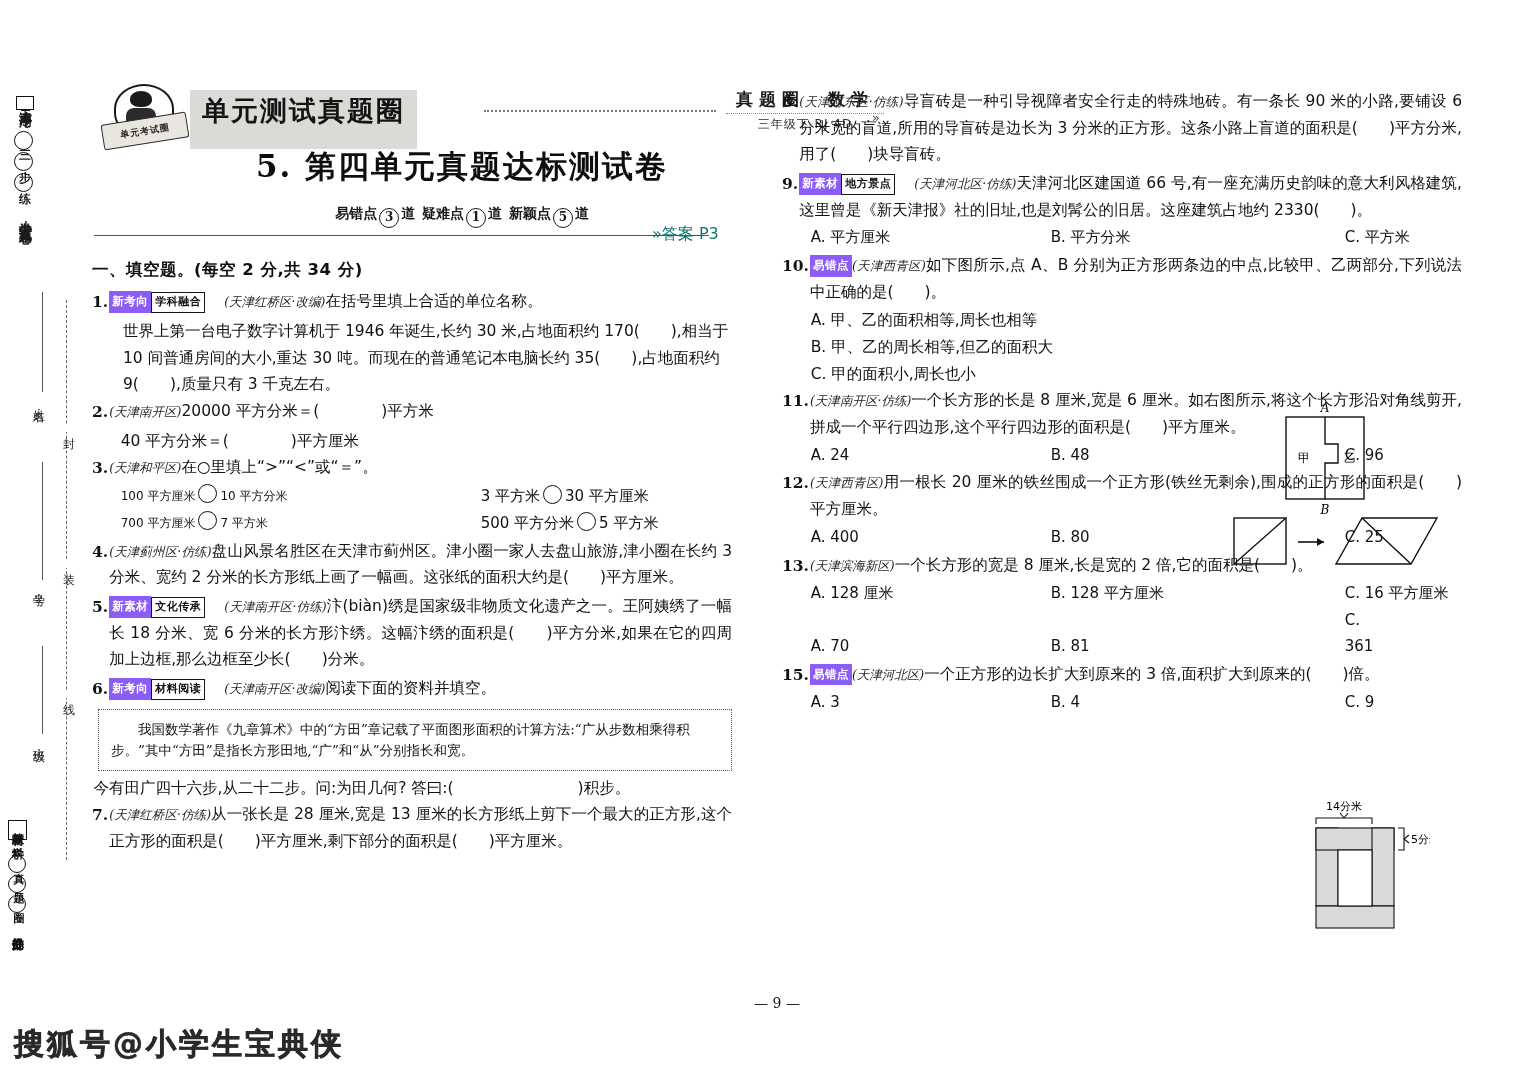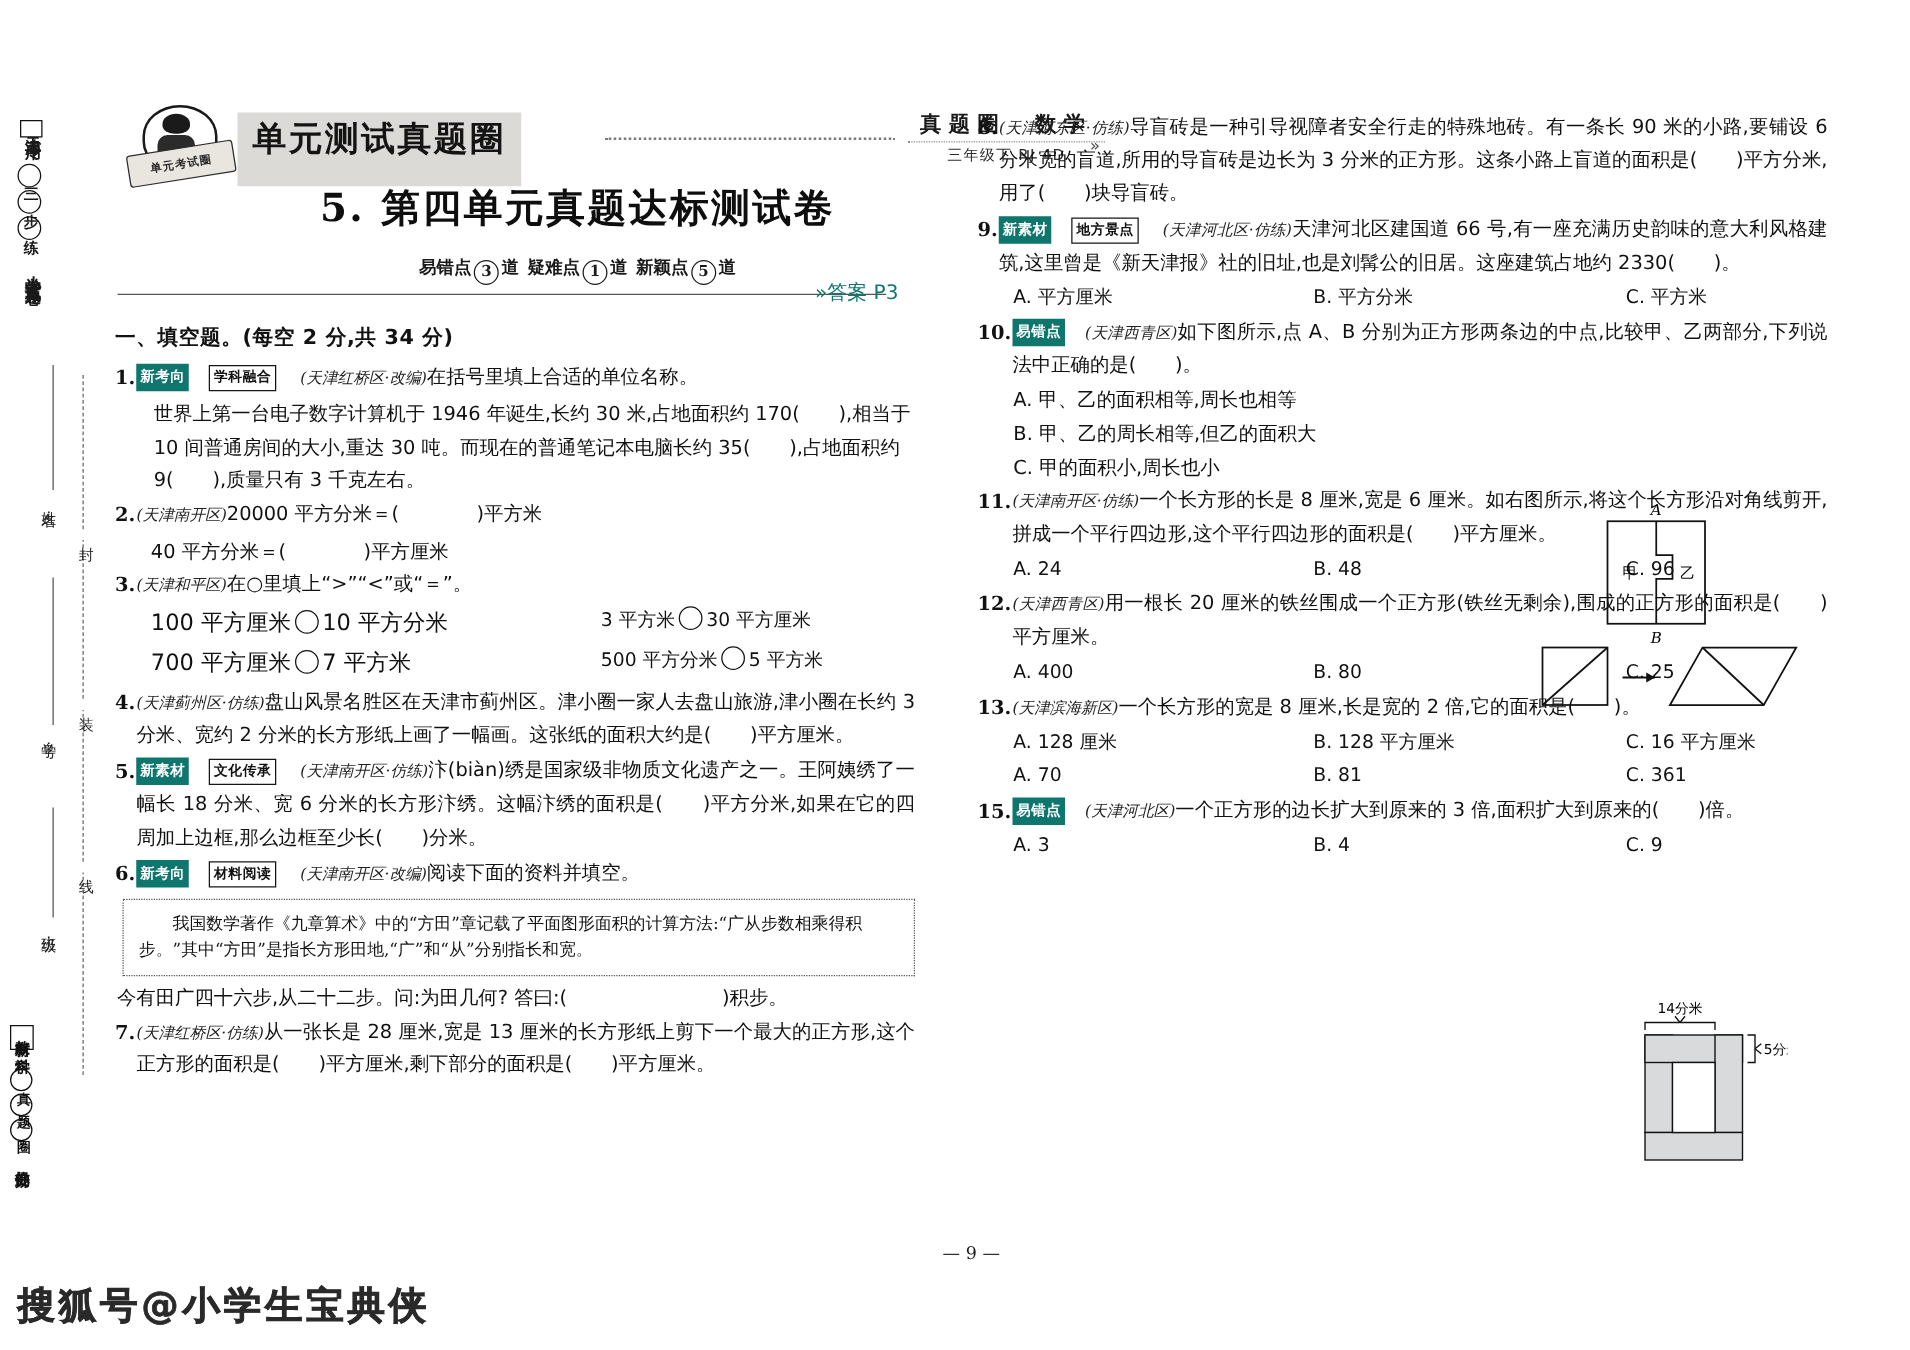--- a/index.html
+++ b/index.html
@@ -149,42 +149,42 @@
 
   .q{margin:0 0 2px 0;display:flex;align-items:flex-start;}
   .qn{
     flex:0 0 auto;font-weight:bold;font-size:15.5px;
     font-family:"DejaVu Serif","Liberation Serif",serif;
     margin-right:1px;padding-top:1px;
   }
   .qb{flex:1 1 auto;text-align:justify;}
 
   .tag{
-    display:inline-block;background:#0f766e;color:#fff;
+    display:inline-block;background:#8b5cf6;color:#fff;
     font-size:11.5px;font-weight:bold;letter-spacing:0.5px;
-    padding:1px 3px;margin-right:16px;vertical-align:1px;
+    padding:1px 3px;margin-right:0px;vertical-align:1px;
   }
   .tag2{
     display:inline-block;border:1.3px solid #161616;color:#111;
     font-size:11px;font-weight:bold;letter-spacing:0.5px;
     padding:0px 3px;margin-right:19px;vertical-align:1px;
   }
   .src{font-size:12.5px;color:#1f1f1f;letter-spacing:0px;
     font-family:"DejaVu Serif","Liberation Serif",serif;font-style:italic;}
 
   .indent{padding-left:2.0em;}
 
   .opts{display:flex;margin:0 0 1px 0;padding-left:1.85em;align-items:flex-end;}
   .opt{font-size:15px;}
   .opt.o1{flex:0 0 240px;}
   .opt.o2{flex:0 0 250px;}
-  .opt.o3{flex:1 1 auto;}
+  .opt.o3{flex:1 1 auto;margin-left:44px;}
 
   .cmp-row{display:flex;padding-left:1.85em;margin:1px 0;}
-  .cmp{flex:0 0 360px;font-size:18px;white-space:nowrap;}
+  .cmp{flex:0 0 360px;font-size:12px;white-space:nowrap;}
   .cmp2{flex:1 1 auto;font-size:15px;white-space:nowrap;}
   .circ-blank{
     display:inline-block;border:1.3px solid #111;border-radius:50%;
     width:17px;height:17px;vertical-align:-3px;margin:0 3px;
   }
 
   .quote-box{
     border:1.6px dotted #555;
     padding:9px 12px 8px 12px;
     margin:6px 0 4px 6px;

